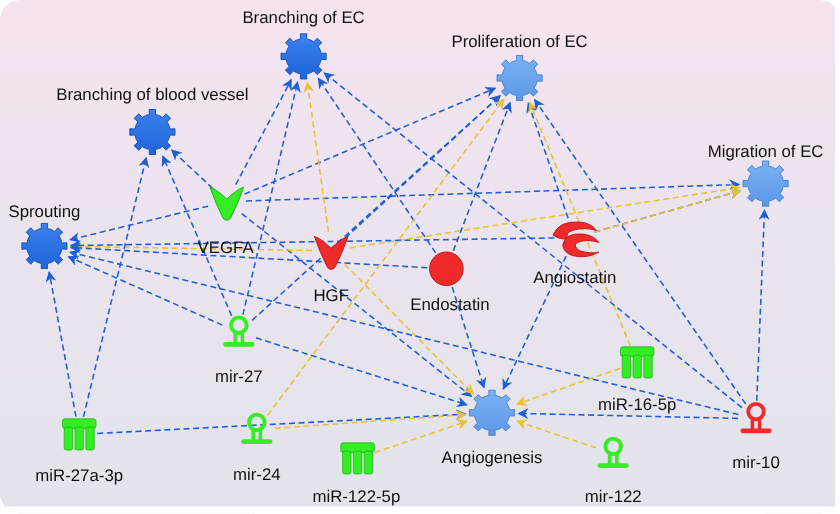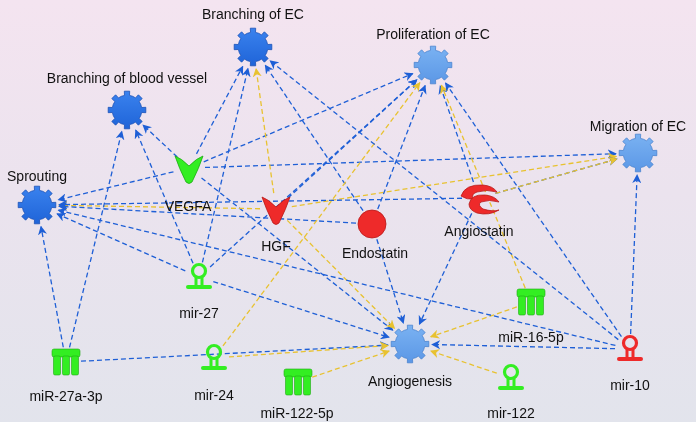--- a/index.html
+++ b/index.html
@@ -1,19 +1,20 @@
 <!DOCTYPE html>
 <html><head>
 <meta charset="utf-8">
 <style>
   html, body { margin: 0; padding: 0; background: #ffffff; }
   #stage {
     position: relative; width: 700px; height: 428px; overflow: hidden;
     background: linear-gradient(180deg, #f4e4f0 0%, #ebe3ee 45%, #e2e4ec 100%);
     font-family: "Liberation Sans", sans-serif;
+    border-radius: 17px;
   }
   #stage::after {
     content: ""; position: absolute; left: 0; right: 0; bottom: 0; height: 6px; background: #ffffff;
   }
   #stage::before {
     content: ""; position: absolute; top: 0; bottom: 0; right: 0; width: 4px; background: #ffffff; z-index: 5;
   }
   svg#net { position: absolute; left: 0; top: 0; }
   .lbl {
     font-family: "Liberation Sans", sans-serif; font-size: 14px; fill: #111111;

